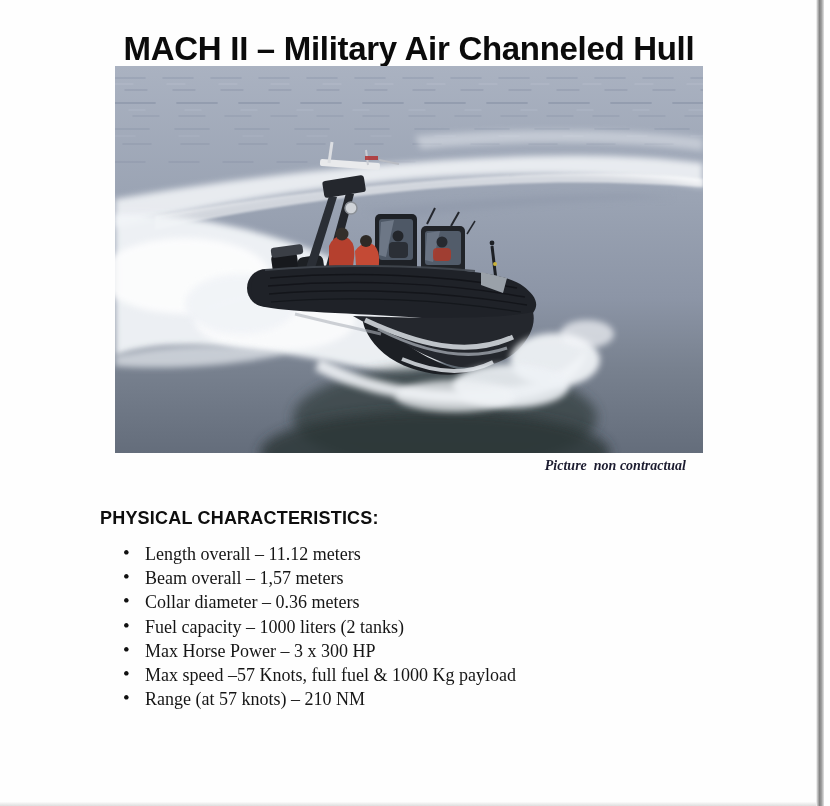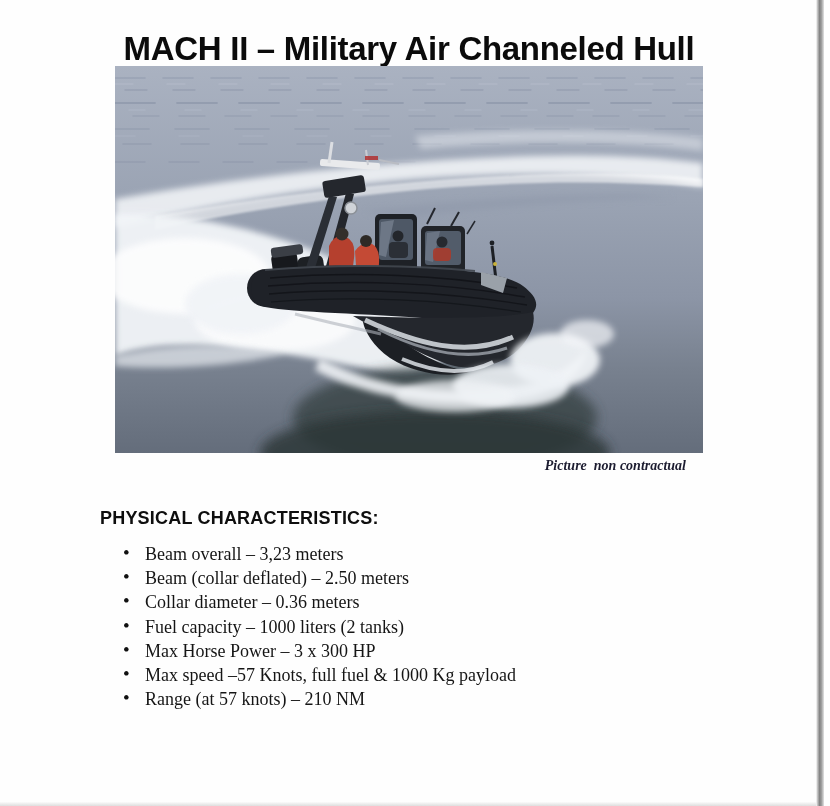--- a/index.html
+++ b/index.html
@@ -188,22 +188,22 @@
         <ellipse cx="340" cy="330" rx="60" ry="16" fill="#f0f3f6" opacity="0.75" filter="url(#b3)"></ellipse>
       </g>
     </svg>
   </figure>
 
   <figcaption class="photo-caption">Picture  non contractual</figcaption>
 
   <h2 class="section-heading">PHYSICAL CHARACTERISTICS:</h2>
 
   <ul class="specs">
-    <li>Beam overall – 3,23 meters</li>
-    <li>Beam (collar deflated) – 2.50 meters</li>
+    <li>Length overall – 11.12 meters</li>
+    <li>Beam overall – 1,57 meters</li>
     <li>Collar diameter – 0.36 meters</li>
     <li>Fuel capacity – 1000 liters (2 tanks)</li>
     <li>Max Horse Power – 3 x 300 HP</li>
     <li>Max speed –57 Knots, full fuel &amp; 1000 Kg payload</li>
     <li>Range (at 57 knots) – 210 NM</li>
   </ul>
 
   <div class="page-edge-v"></div>
   <div class="page-edge-b"></div>
 </div>

